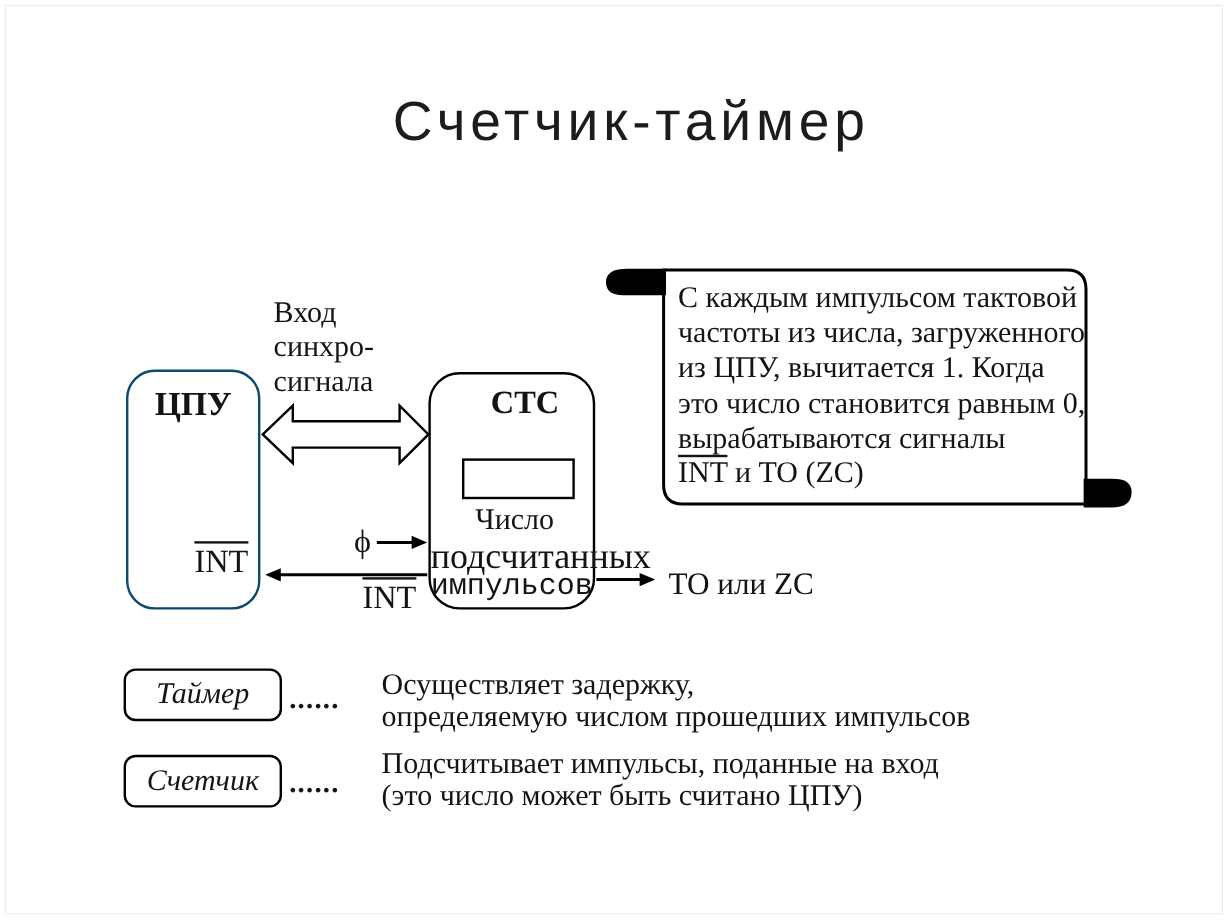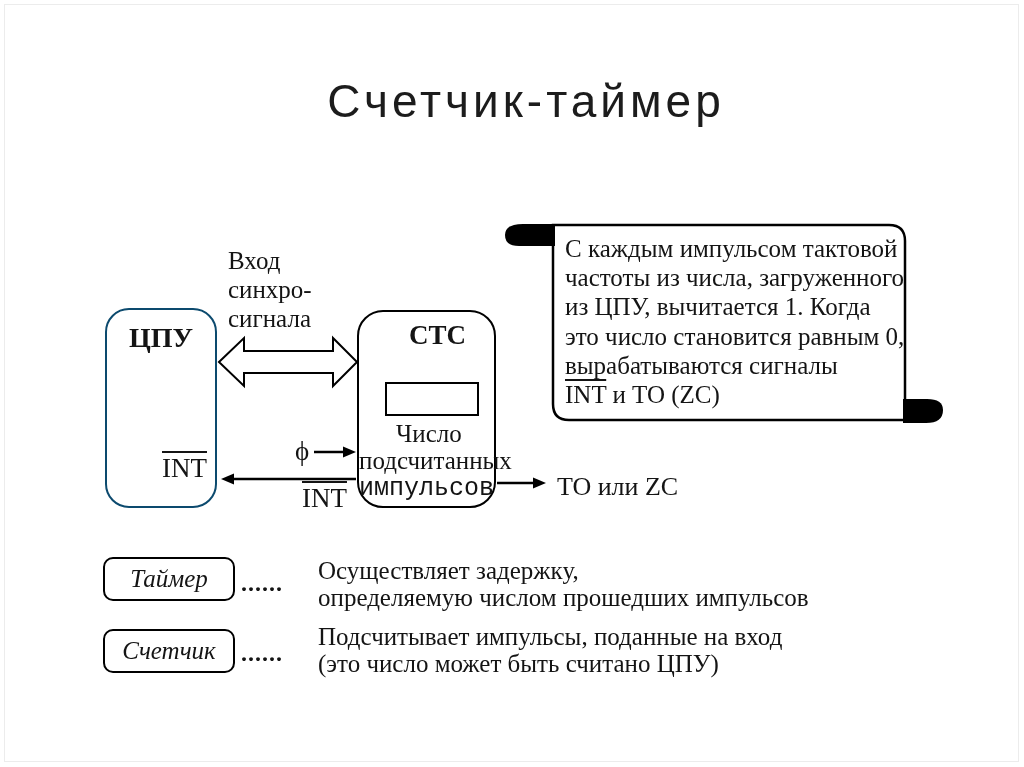--- a/index.html
+++ b/index.html
@@ -32,21 +32,21 @@
     left:357px; top:310px; width:139px; height:198px;
     border:2px solid #000; border-radius:26px; box-sizing:border-box; background:#fff;
   }
   .ctc-title { position:absolute; top:8px; left:11px; width:100%; text-align:center;
     font-weight:bold; font-size:27px; }
   .ctc-register { position:absolute; top:40px; left:0; width:100%; text-align:center;
     font-size:26px; }
   .reg-rect { position:absolute; left:26px; top:70px; width:90px; height:30px;
     border:2px solid #000; background:#fff; }
   .count1 { position:absolute; left:37px; top:108px; font-size:25px; }
-  .count2 { position:absolute; left:0; top:135px; width:100%; text-align:center; font-size:25px; }
+  .count2 { position:absolute; left:0; top:135px; width:100%; text-align:center; font-size:30px; }
   .count3 { position:absolute; left:0; top:162px; width:100%; text-align:center; font-size:25px;font-family:Liberation Mono, monospace; }
 
   .sync-label { left:228px; top:246px; width:116px; text-align:left;
     font-size:25px; line-height:29px; }
 
   .phi-label { left:295px; top:436px; font-size:27px; }
   .mid-int   { left:302px; top:483px; font-size:27px; }
   .to-label  { left:557px; top:472px; font-size:26px; }
 
   .ovl { text-decoration:overline; text-decoration-thickness:1.5px; }

